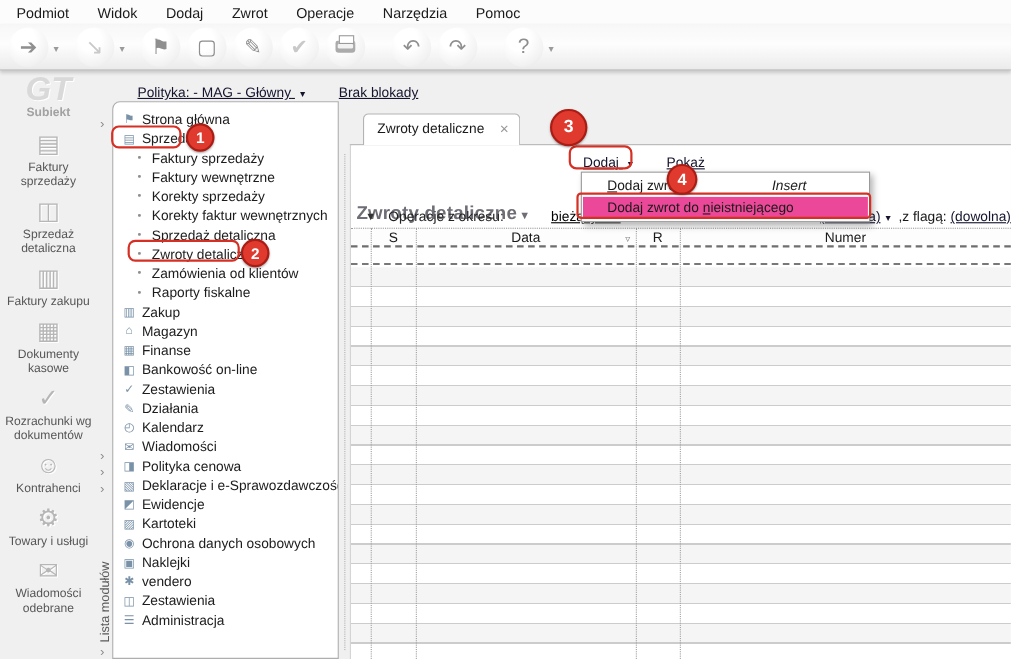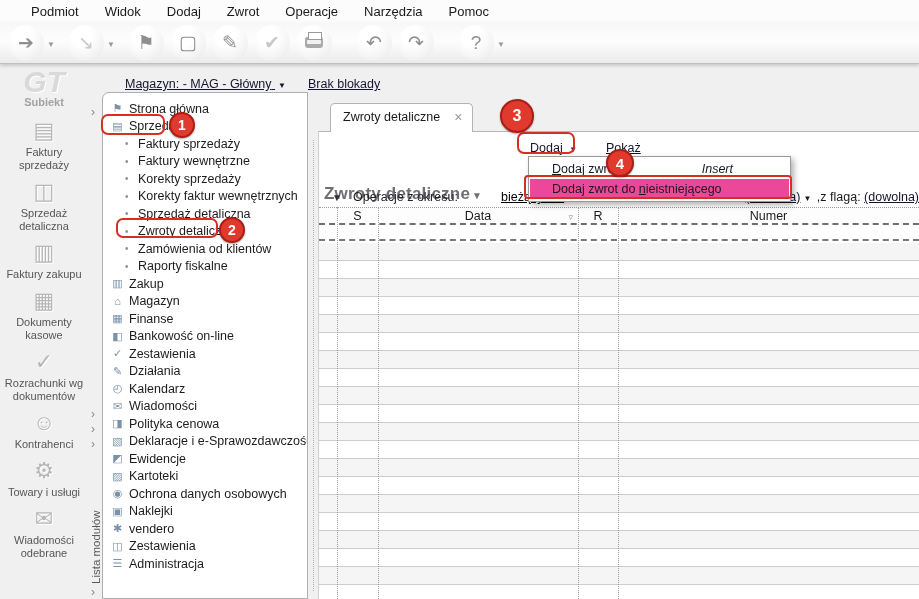--- a/index.html
+++ b/index.html
@@ -9,21 +9,21 @@
     font-size: 12.5px;
     color: #1a1a1a;
     overflow: hidden;
     background: #f0f0f0;
   }
   #root { position: relative; width: 919px; height: 599px; overflow: hidden; background:#f0f0f0; }
 
   
   .menubar {
     position: absolute; left:0; top:0; width:919px; height:22px;
-    background:#fcfcfc; display:flex; align-items:center; padding-left:18px;
+    background:#fcfcfc; display:flex; align-items:center; padding-left:2px;
     font-size:13px;
   }
   .menubar .mitem { padding: 2px 13px; cursor: default; }
 
   
   .toolbar {
     position:absolute; left:0; top:22px; width:919px; height:42px;
     background: linear-gradient(#f7f7f7, #fdfdfd 45%, #ebebeb);
     border-bottom: 1px solid #bfbfbf;
     box-shadow: 0 2px 3px rgba(0,0,0,.16);
@@ -273,21 +273,21 @@
     <span class="chev" style="top:343px">›</span>
     <span class="chev" style="top:358px">›</span>
     <span class="chev" style="top:373px">›</span>
     <span class="chev" style="top:521px">›</span>
     <div class="strip-label-wrap">
       <span class="strip-label">Lista modułów</span>
     </div>
   </div>
 
   <span class="ws-link" style="left:125px">
-    <span>Magazyn: - MAG - Główny</span>
+    <span>Polityka: - MAG - Główny</span>
     <span class="caret">▼</span>
   </span>
   <span class="ws-link" style="left:308px">Brak blokady</span>
 
   <div class="tree-panel">
     <div class="titem">
       <span class="ticon">⚑</span>
       <span class="tlabel">Strona główna</span>
     </div>
     <div class="titem">

